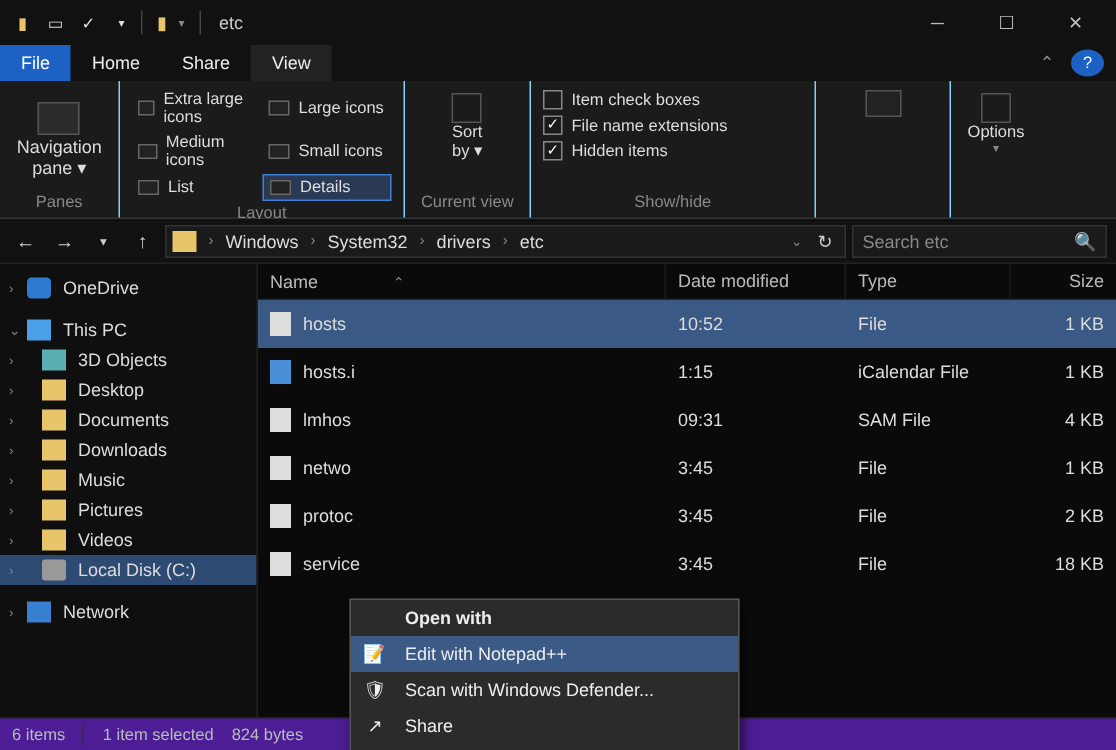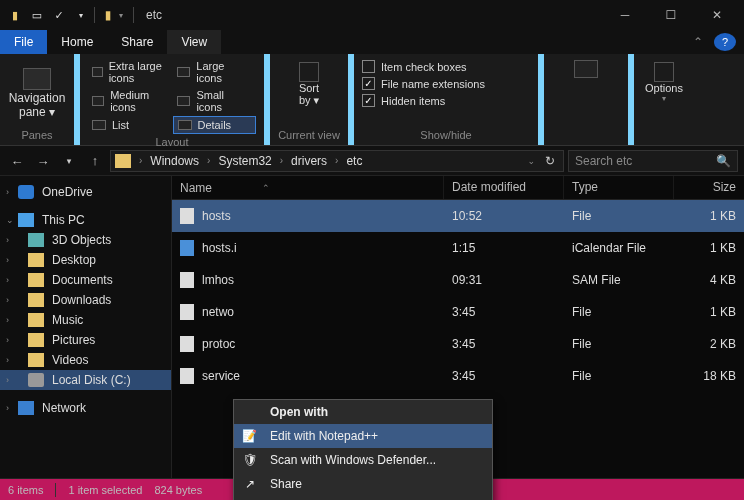--- a/index.html
+++ b/index.html
@@ -19,21 +19,21 @@
 .tabs { height: 24px; display:flex; align-items:stretch; background:#111; }
 .tab { padding:0 14px; display:flex; align-items:center; color:#eee; font-size:12px; cursor:default; }
 .tab.file { background:#1d61c4; color:#fff; font-weight:400;}
 .tab.active { background:#222; }
 .tabs .spacer{flex:1}
 .tabs .arrow{ width:24px; display:flex;align-items:center;justify-content:center;color:#888;}
 .tabs .help{ width:22px; height:18px; border-radius:50%; background:#1d61c4; color:#fff; display:flex; align-items:center; justify-content:center; font-size:11px; margin:3px 8px 0 4px;}
 
 
 .ribbon { height: 92px; background:#1b1b1b; display:flex; border-bottom:1px solid #333; }
-.rgroup { padding:4px 8px 2px; border-right:6px solid #7dd3fc; display:flex; flex-direction:column; justify-content:space-between; }
+.rgroup { padding:4px 8px 2px; border-right:1px solid #7dd3fc; display:flex; flex-direction:column; justify-content:space-between; }
 .rgroup .label { color:#888; font-size:11px; text-align:center; padding-top:2px; height:16px;}
 .navpane { width:80px; align-items:center; }
 .navpane .big { display:flex; flex-direction:column; align-items:center; gap:2px; margin-top:10px; color:#ddd; font-size:12px; text-align:center; line-height:1.15;}
 .navpane .big .ic{ width:28px; height:22px; background:#2b2b2b; border:1px solid #555; }
 .layout { width:190px; }
 .layout .grid { display:grid; grid-template-columns: 1fr 1fr; gap:1px; font-size:11px; color:#ddd; }
 .layout .cell { display:flex; align-items:center; gap:6px; padding:2px 4px; }
 .layout .cell .sw { width:14px; height:10px; border:1px solid #666; background:#222; display:inline-block;}
 .layout .cell.active { border:1px solid #3a7fd5; background:#2a3a55;}
 .current { width:84px; align-items:center;}
@@ -98,21 +98,21 @@
 
 
 .ctx { position:absolute; left:233px; top:223px; width:260px; background:#2b2b2b; border:1px solid #555; box-shadow:2px 3px 8px rgba(0,0,0,.6); z-index:100; font-size:12px; color:#eee;}
 .ctx .mi{display:flex; align-items:center; gap:10px; padding:5px 14px 5px 36px; position:relative;}
 .ctx .mi.hover{background:#3b5a85;}
 .ctx .mi .mic{position:absolute; left:8px; width:16px; height:16px; display:flex; align-items:center; justify-content:center; font-size:12px;}
 .ctx .mi.bold{font-weight:600;}
 .ctx .cursor{position:absolute; left:126px; top:28px; font-size:14px; color:#fff; text-shadow:0 0 2px #000; pointer-events:none;}
 
 
-.status{ height:22px; background:#be185d; border-top:1px solid #222; display:flex; align-items:center; gap:12px; padding:0 8px; color:#bbb; font-size:11px;}
+.status{ height:22px; background:#4c1d95; border-top:1px solid #222; display:flex; align-items:center; gap:12px; padding:0 8px; color:#bbb; font-size:11px;}
 .status .sdiv{width:1px;height:14px;background:#333;}
 </style>
 </head>
 <body>
 
 <div class="window">
 
   <div class="titlebar">
     <div class="qat">
       <span style="color:#e8c56b">▮</span>

